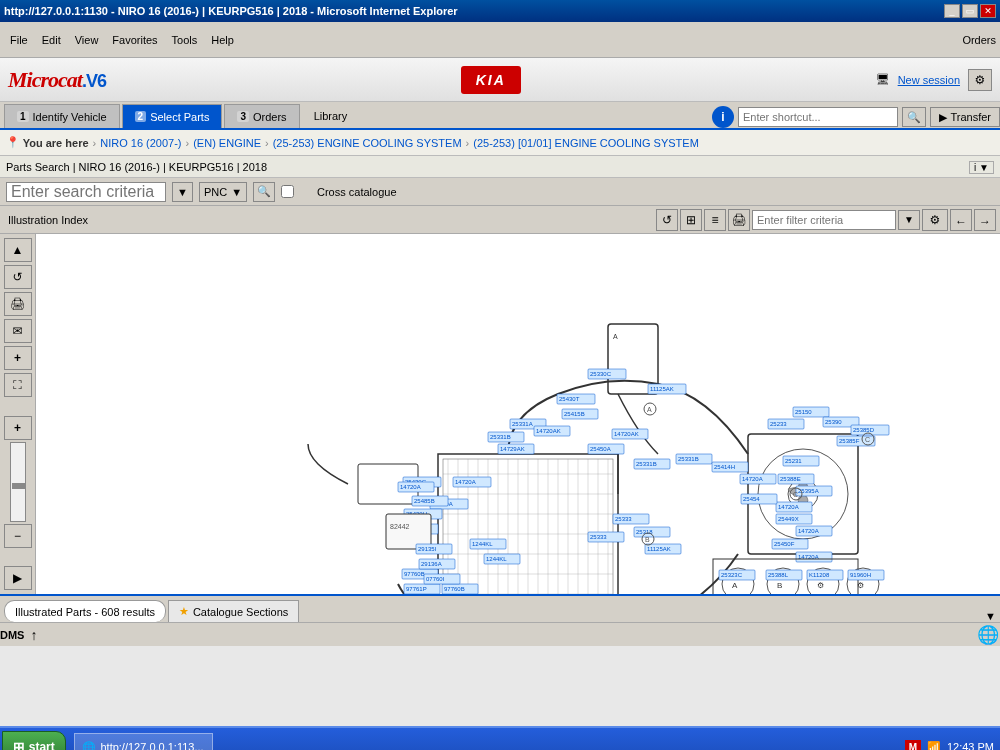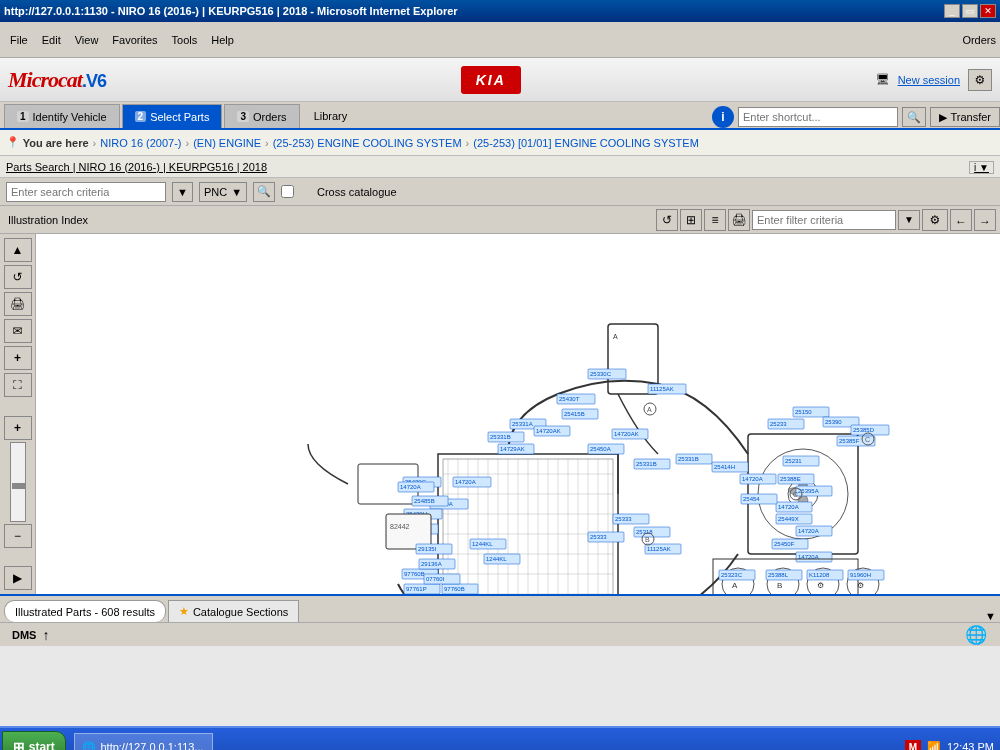--- a/index.html
+++ b/index.html
@@ -106,31 +106,31 @@
       font-size: 11px; height: 26px;
     }
     #breadcrumb .you-are-here { display: flex; align-items: center; gap: 3px; color: #333; font-weight: bold; }
     #breadcrumb .bc-sep { color: #888; }
     #breadcrumb a { color: #0055cc; text-decoration: none; cursor: pointer; }
 
     
     #parts-search-bar {
       background: #e8e8e0; border-bottom: 1px solid #bbb;
       padding: 2px 6px; font-size: 11px; height: 22px;
-      display: flex; align-items: center; text-decoration: underline;
+      display: flex; align-items: center;
     }
 
     
     #filter-bar {
       background: #d4d0c8; border-bottom: 1px solid #aaa;
       padding: 3px 6px; display: flex; align-items: center; gap: 6px; height: 28px;
     }
     #search-criteria-input {
       width: 160px; height: 20px; border: 1px solid #888; padding: 1px 4px;
-      font-size: 11px; background: white; color: #999;
+      font-size: 16px; background: white; color: #999;
     }
     .dropdown-btn {
       height: 20px; background: #d4d0c8; border: 1px solid #888;
       display: flex; align-items: center; padding: 0 4px; cursor: pointer; font-size: 11px;
     }
     #search-go-btn {
       width: 22px; height: 20px; background: #d4d0c8; border: 1px solid #888;
       display: flex; align-items: center; justify-content: center; cursor: pointer;
     }
     #cross-catalogue-cb { margin-right: 2px; }
@@ -196,21 +196,21 @@
     .bottom-tab {
       display: flex; align-items: center; gap: 4px;
       padding: 3px 10px; border: 1px solid #999; border-bottom: none;
       background: #e8e8e8; cursor: pointer; font-size: 11px; margin-right: 2px; height: 22px;
     }
     .bottom-tab.active { background: white; border-radius: 10px; }
 
     
     #dms-bar {
       background: #d4d0c8; border-top: 1px solid #aaa;
-      height: 24px; display: flex; align-items: center; padding: 0 12px;
+      height: 24px; display: flex; align-items: center; padding: 0 0;
       justify-content: space-between;
     }
     #dms-label { font-size: 11px; font-weight: bold; }
     #dms-icon { font-size: 14px; }
 
     
     #taskbar {
       background: linear-gradient(to bottom, #245edb, #1a4ab5);
       height: 40px; display: flex; align-items: center; padding: 0 2px;
       justify-content: space-between; border-top: 2px solid #5a8ae8;

